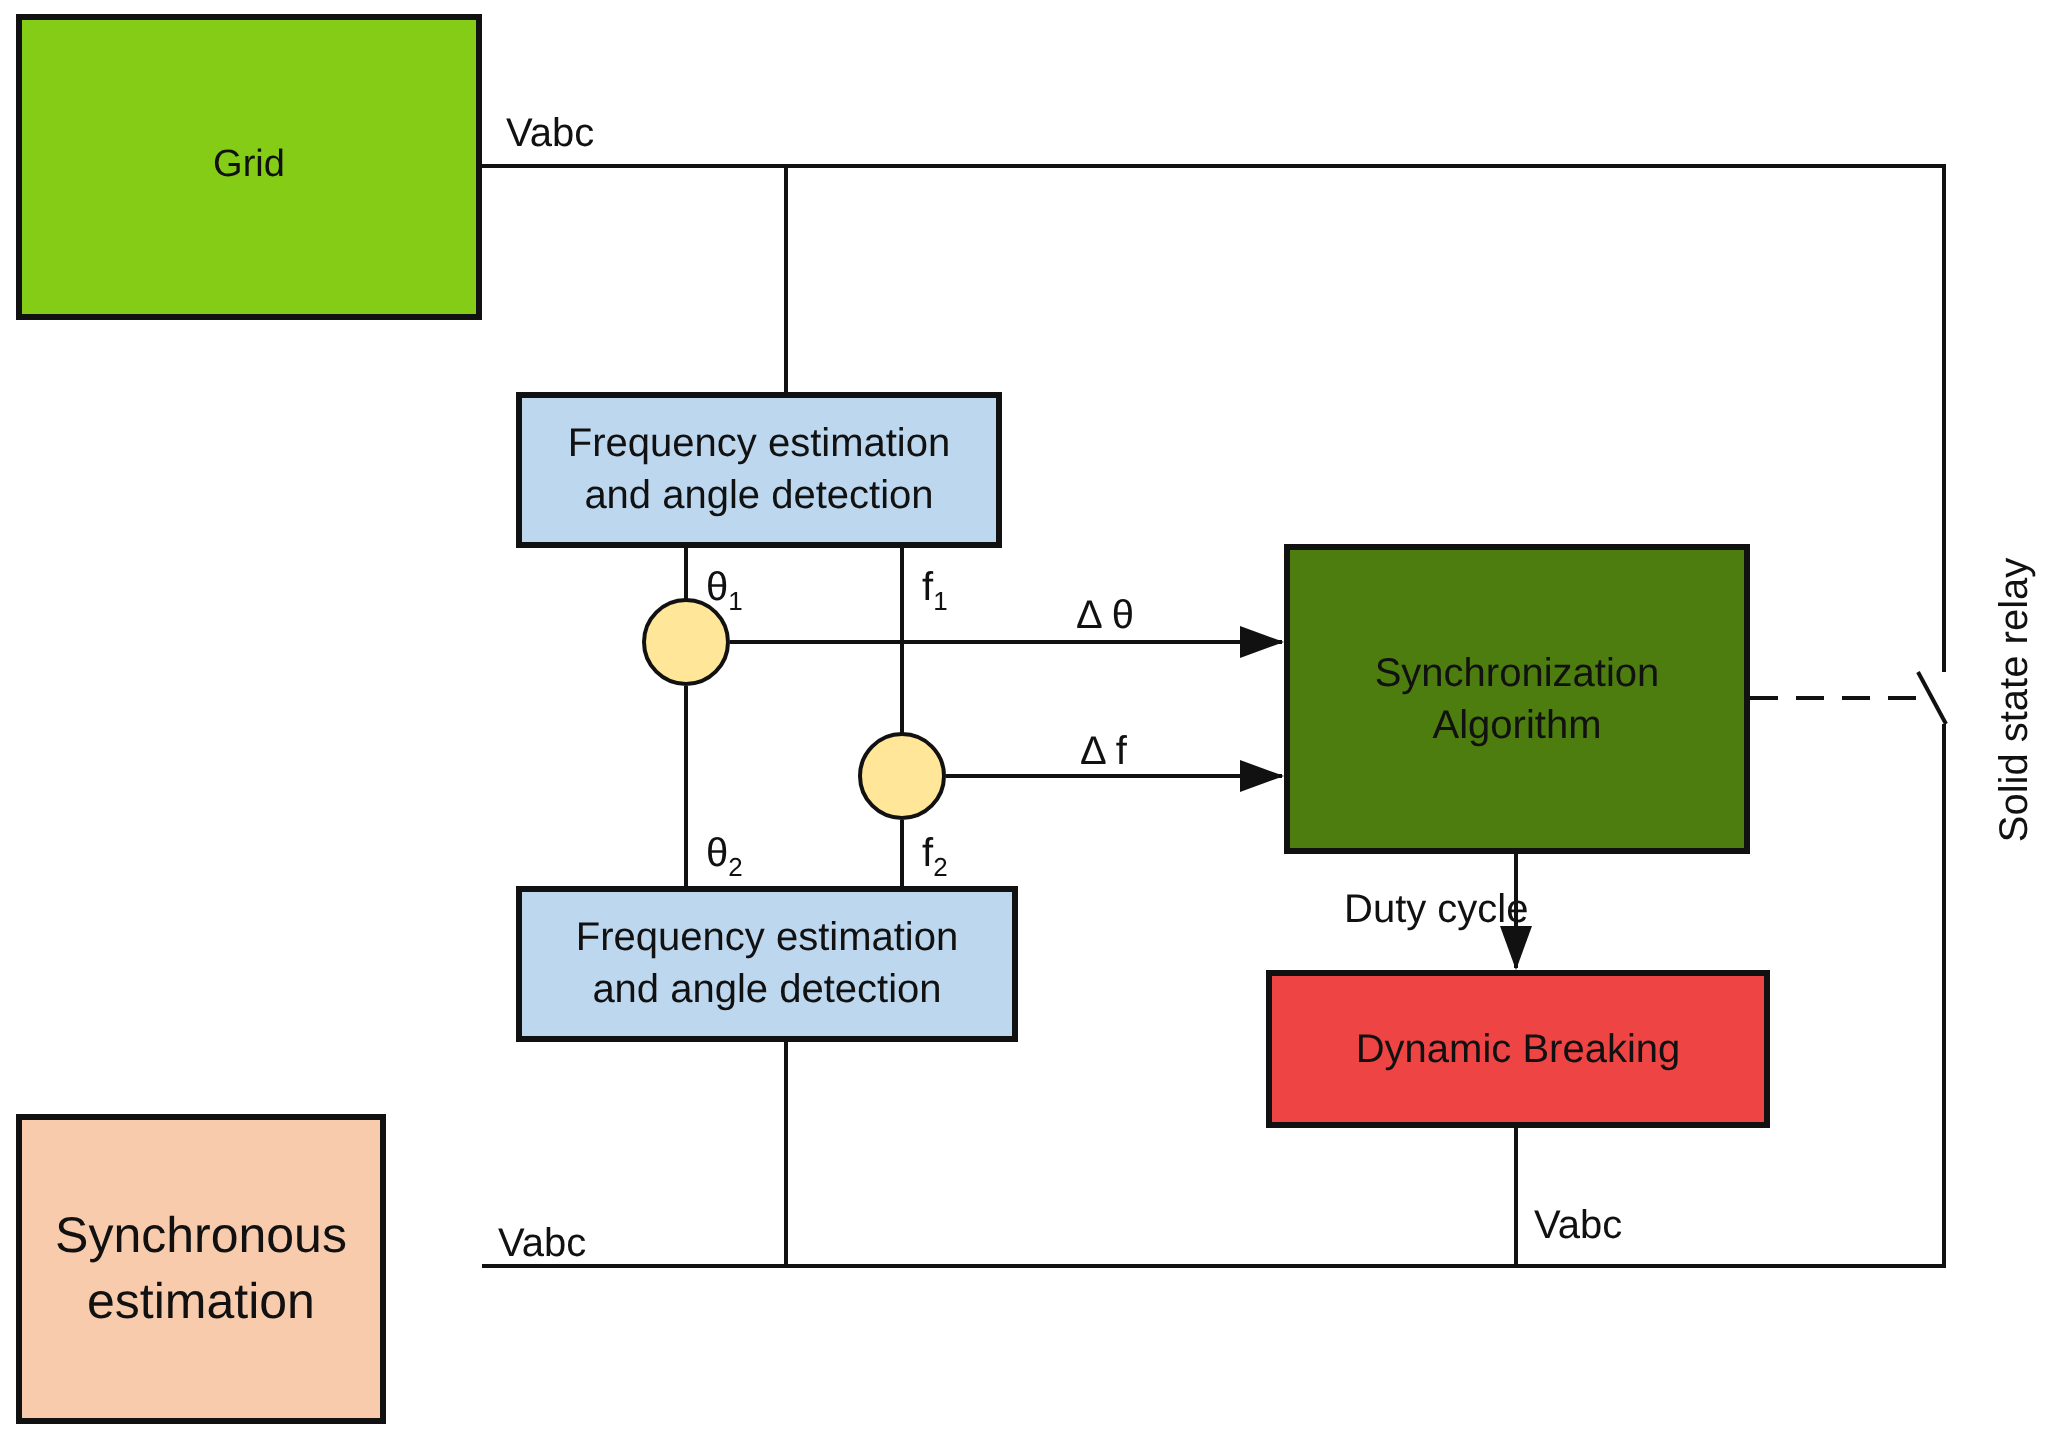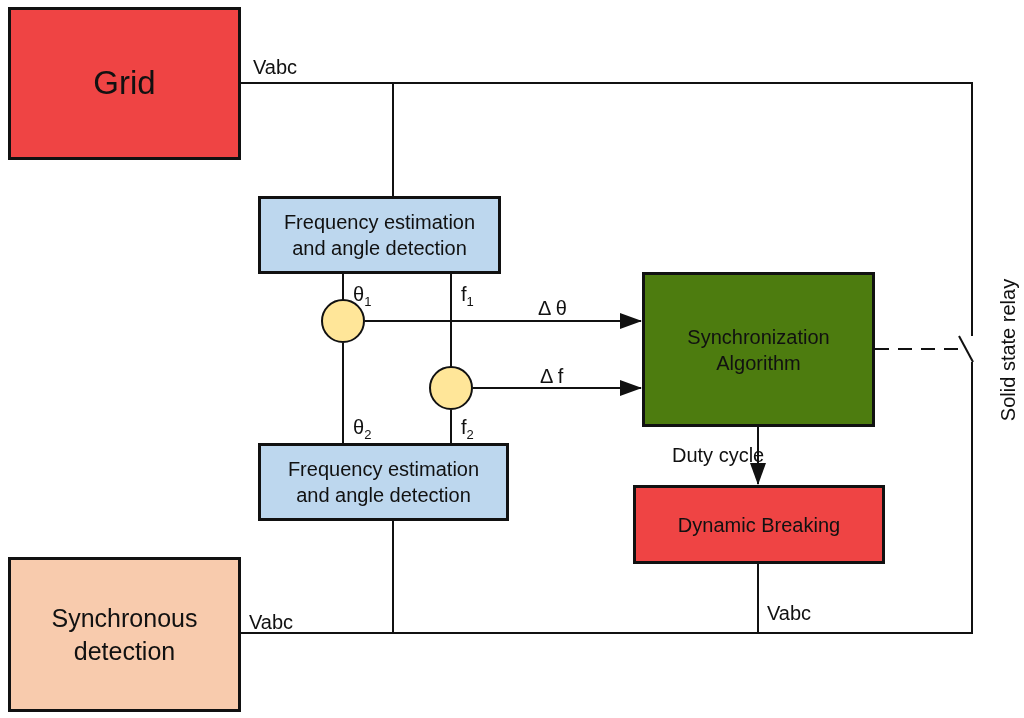--- a/index.html
+++ b/index.html
@@ -2,22 +2,22 @@
 <html><head>
 <meta charset="utf-8">
 <style>
   html, body { margin:0; padding:0; background:#ffffff; }
   body { width:1024px; height:718px; position:relative; overflow:hidden;
          font-family:"Liberation Sans", "DejaVu Sans", sans-serif; color:#111; }
   svg.wires { position:absolute; left:0; top:0; }
   .box { position:absolute; box-sizing:border-box; border:3px solid #111;
          display:flex; align-items:center; justify-content:center; text-align:center; }
   .box span { display:block; line-height:1.3; }
-  .grid { left:8px; top:7px; width:233px; height:153px; background:#ef4444; font-size:33px; }
-  .gen { left:8px; top:557px; width:233px; height:155px; background:#f8cbad; font-size:25px; }
+  .grid { left:8px; top:7px; width:233px; height:153px; background:#84cc16; font-size:19px; }
+  .gen { left:8px; top:557px; width:185px; height:155px; background:#f8cbad; font-size:25px; }
   .fe1 { left:258px; top:196px; width:243px; height:78px; background:#bdd7ee; font-size:20px; }
   .fe2 { left:258px; top:443px; width:251px; height:78px; background:#bdd7ee; font-size:20px; }
   .sync { left:642px; top:272px; width:233px; height:155px; background:#4d7c0f; font-size:20px; }
   .dyn { left:633px; top:485px; width:252px; height:79px; background:#ef4444; font-size:20px; }
   .lbl { position:absolute; font-size:20px; white-space:nowrap; }
   .lbl sub { font-size:13px; }
   .rot { position:absolute; left:1008px; top:350px; transform:translate(-50%,-50%) rotate(-90deg);
          font-size:20px; white-space:nowrap; }
 </style>
 </head>
@@ -61,21 +61,21 @@
   <circle cx="343" cy="321" r="21" fill="#ffe699" stroke="#111" stroke-width="2"></circle>
   <circle cx="451" cy="388" r="21" fill="#ffe699" stroke="#111" stroke-width="2"></circle>
 </svg>
 
 <div class="box grid">
   <span>Grid</span>
 </div>
 <div class="box gen">
   <div>
       <span>Synchronous</span>
-  <span>detection</span>
+  <span>estimation</span>
     </div>
 </div>
 <div class="box fe1">
   <div>
       <span>Frequency estimation</span>
   <span>and angle detection</span>
     </div>
 </div>
 <div class="box fe2">
   <div>

